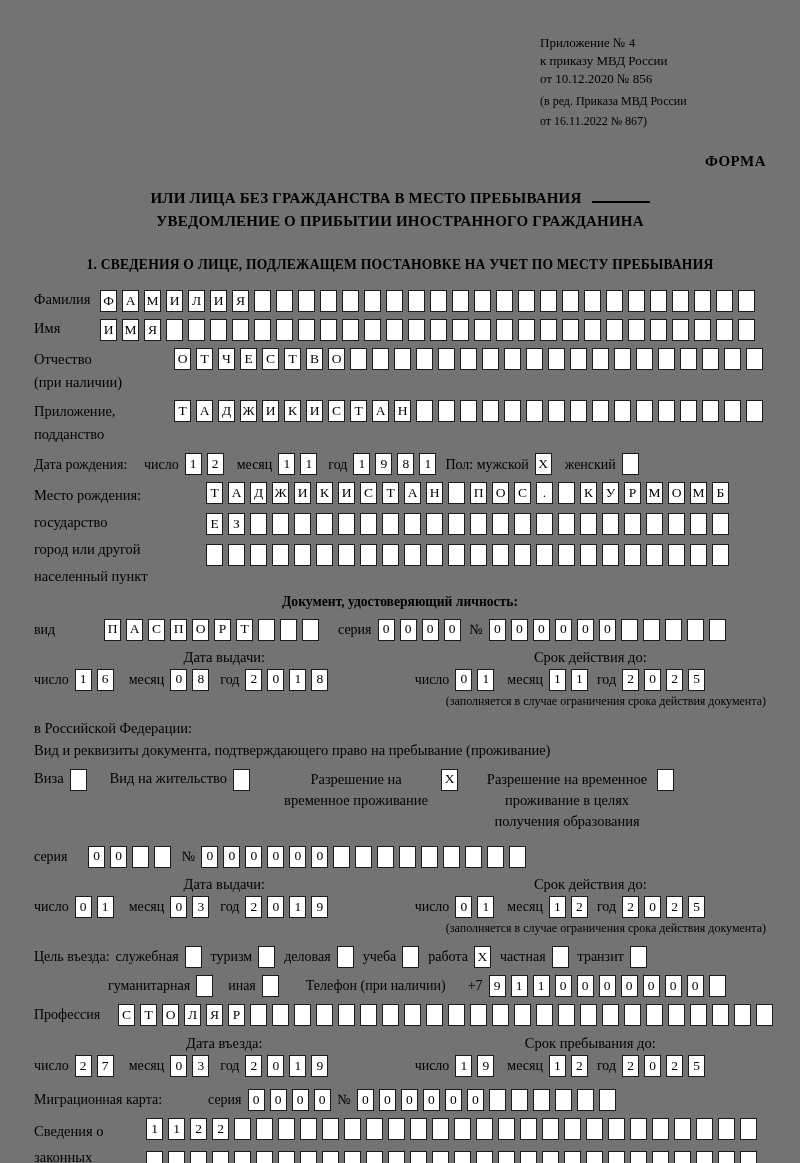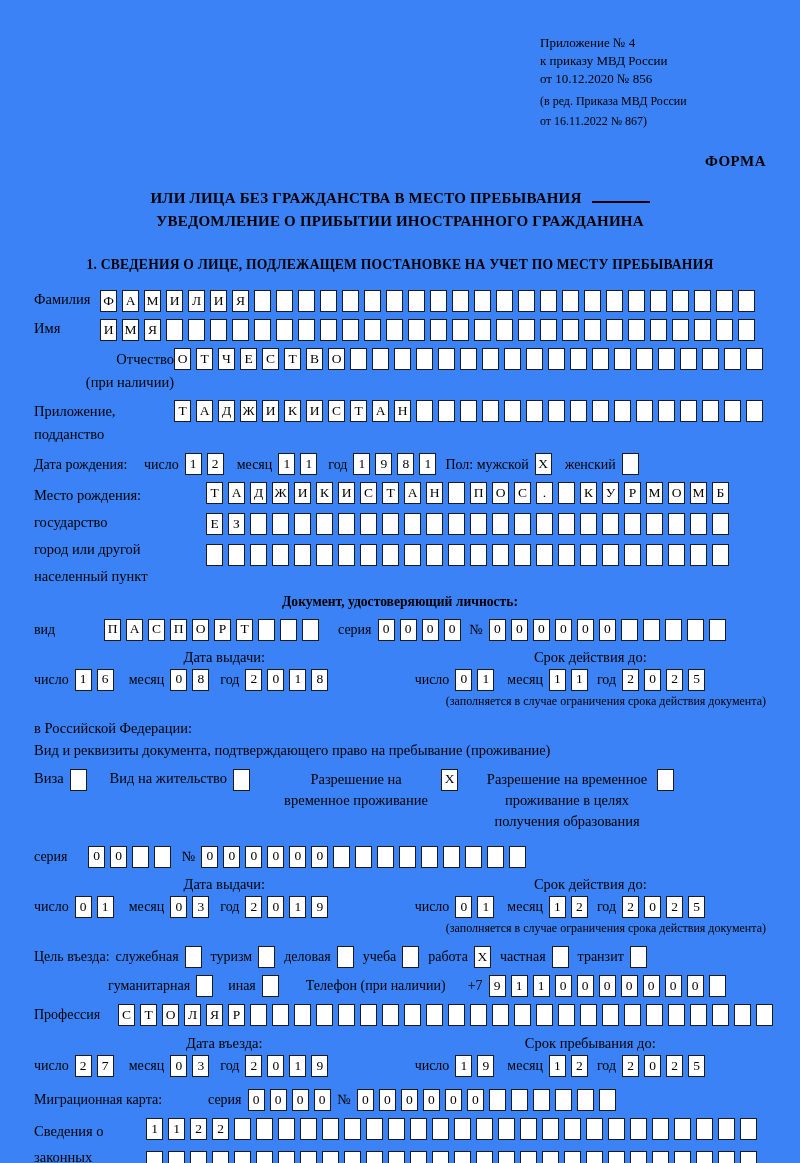--- a/index.html
+++ b/index.html
@@ -1,21 +1,21 @@
 <!DOCTYPE html>
 <html><head>
 <meta charset="utf-8">
 <style>
   html,body{margin:0;padding:0;background:#fff;}
   .page{
     width:800px;height:1163px;box-sizing:border-box;
     padding:34px 34px 20px 34px;
     font-family:"Liberation Serif","DejaVu Serif",serif;
     color:#000;font-size:14.5px;line-height:1.25;
-    position:relative;overflow:hidden;background:#3b82f6;
+    position:relative;overflow:hidden;background:#737373;
   }
   
   .hdr{margin-left:506px;font-size:13px;line-height:1.4;}
   .hdr .small{font-size:12px;margin-top:4px;line-height:1.4;}
   .forma{text-align:right;font-weight:bold;font-size:15px;margin-top:22px;letter-spacing:.5px;}
   .title{text-align:center;font-weight:bold;font-size:15px;line-height:1.55;margin-top:16px;letter-spacing:.2px;}
   .title .uline{display:inline-block;width:58px;border-bottom:2px solid #000;margin-left:10px;}
   .sect{font-weight:bold;font-size:13.6px;text-align:center;margin-top:24px;margin-bottom:16px;letter-spacing:.2px;}
 
   .cell{
@@ -133,21 +133,21 @@
         <span class="cell"></span>
         <span class="cell"></span>
         <span class="cell"></span>
         <span class="cell"></span>
         <span class="cell"></span>
         <span class="cell"></span>
       </span>
   </div>
 
   <div class="frow">
-    <span class="lblock" style="width:140px;text-align:right;">
+    <span class="lblock" style="width:140px;">
       <span>Отчество</span><br><span>(при наличии)</span>
     </span>
     <span class="cells">
         <span class="cell">О</span>
         <span class="cell">Т</span>
         <span class="cell">Ч</span>
         <span class="cell">Е</span>
         <span class="cell">С</span>
         <span class="cell">Т</span>
         <span class="cell">В</span>

